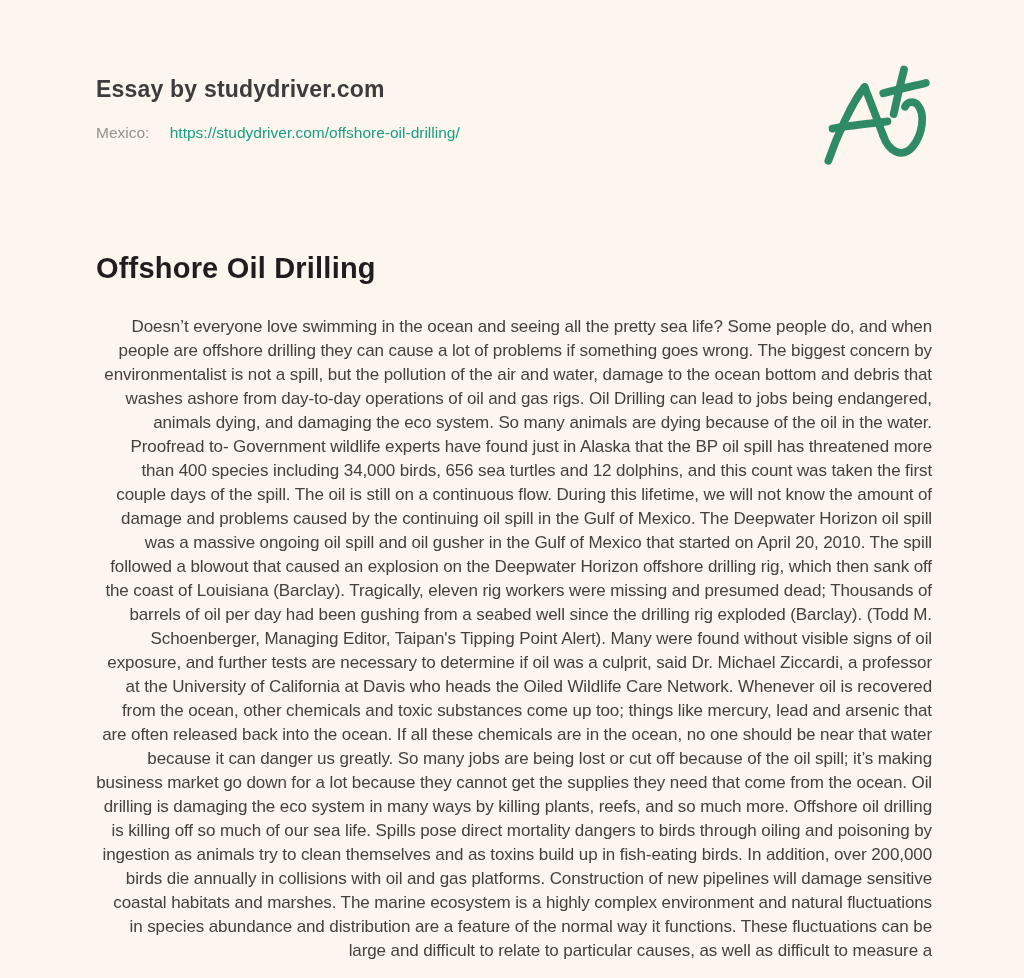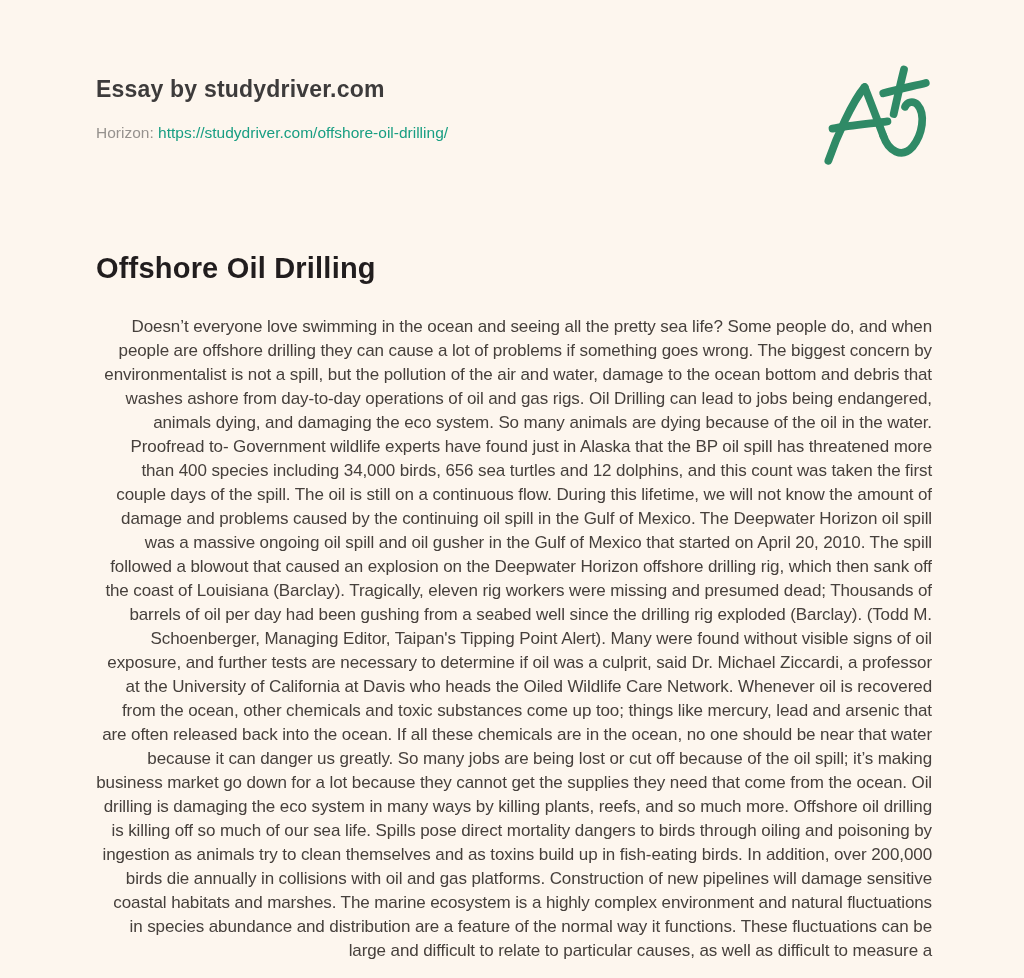--- a/index.html
+++ b/index.html
@@ -29,20 +29,21 @@
     position: absolute;
     left: 96px;
     top: 124px;
     font-size: 15.5px;
     color: #96928e;
   }
   .source-link {
     color: #189e82;
     text-decoration: none;
     font-weight: 500;
+    margin-left: 16px;
   }
   .logo {
     position: absolute;
     left: 818px;
     top: 58px;
     width: 114px;
     height: 108px;
   }
   .article-title {
     position: absolute;
@@ -66,21 +67,21 @@
   }
 </style>
 </head>
 <body>
 
 <div class="page">
 
   <div class="header-title">Essay by studydriver.com</div>
 
   <div class="source-line">
-    <span>Horizon:</span>
+    <span>Mexico:</span>
     <a class="source-link" href="#">https://studydriver.com/offshore-oil-drilling/</a>
   </div>
 
   <svg class="logo" viewBox="0 0 110 100" fill="none" stroke="#2f8a66" stroke-width="7.5" stroke-linecap="round">
 
     <path d="M10,97 C18,74 33,40 45,26"></path>
 
     <path d="M45,26 C50,38 58,60 63,73"></path>
 
     <path d="M14,66 C30,63 52,61 67,59"></path>

